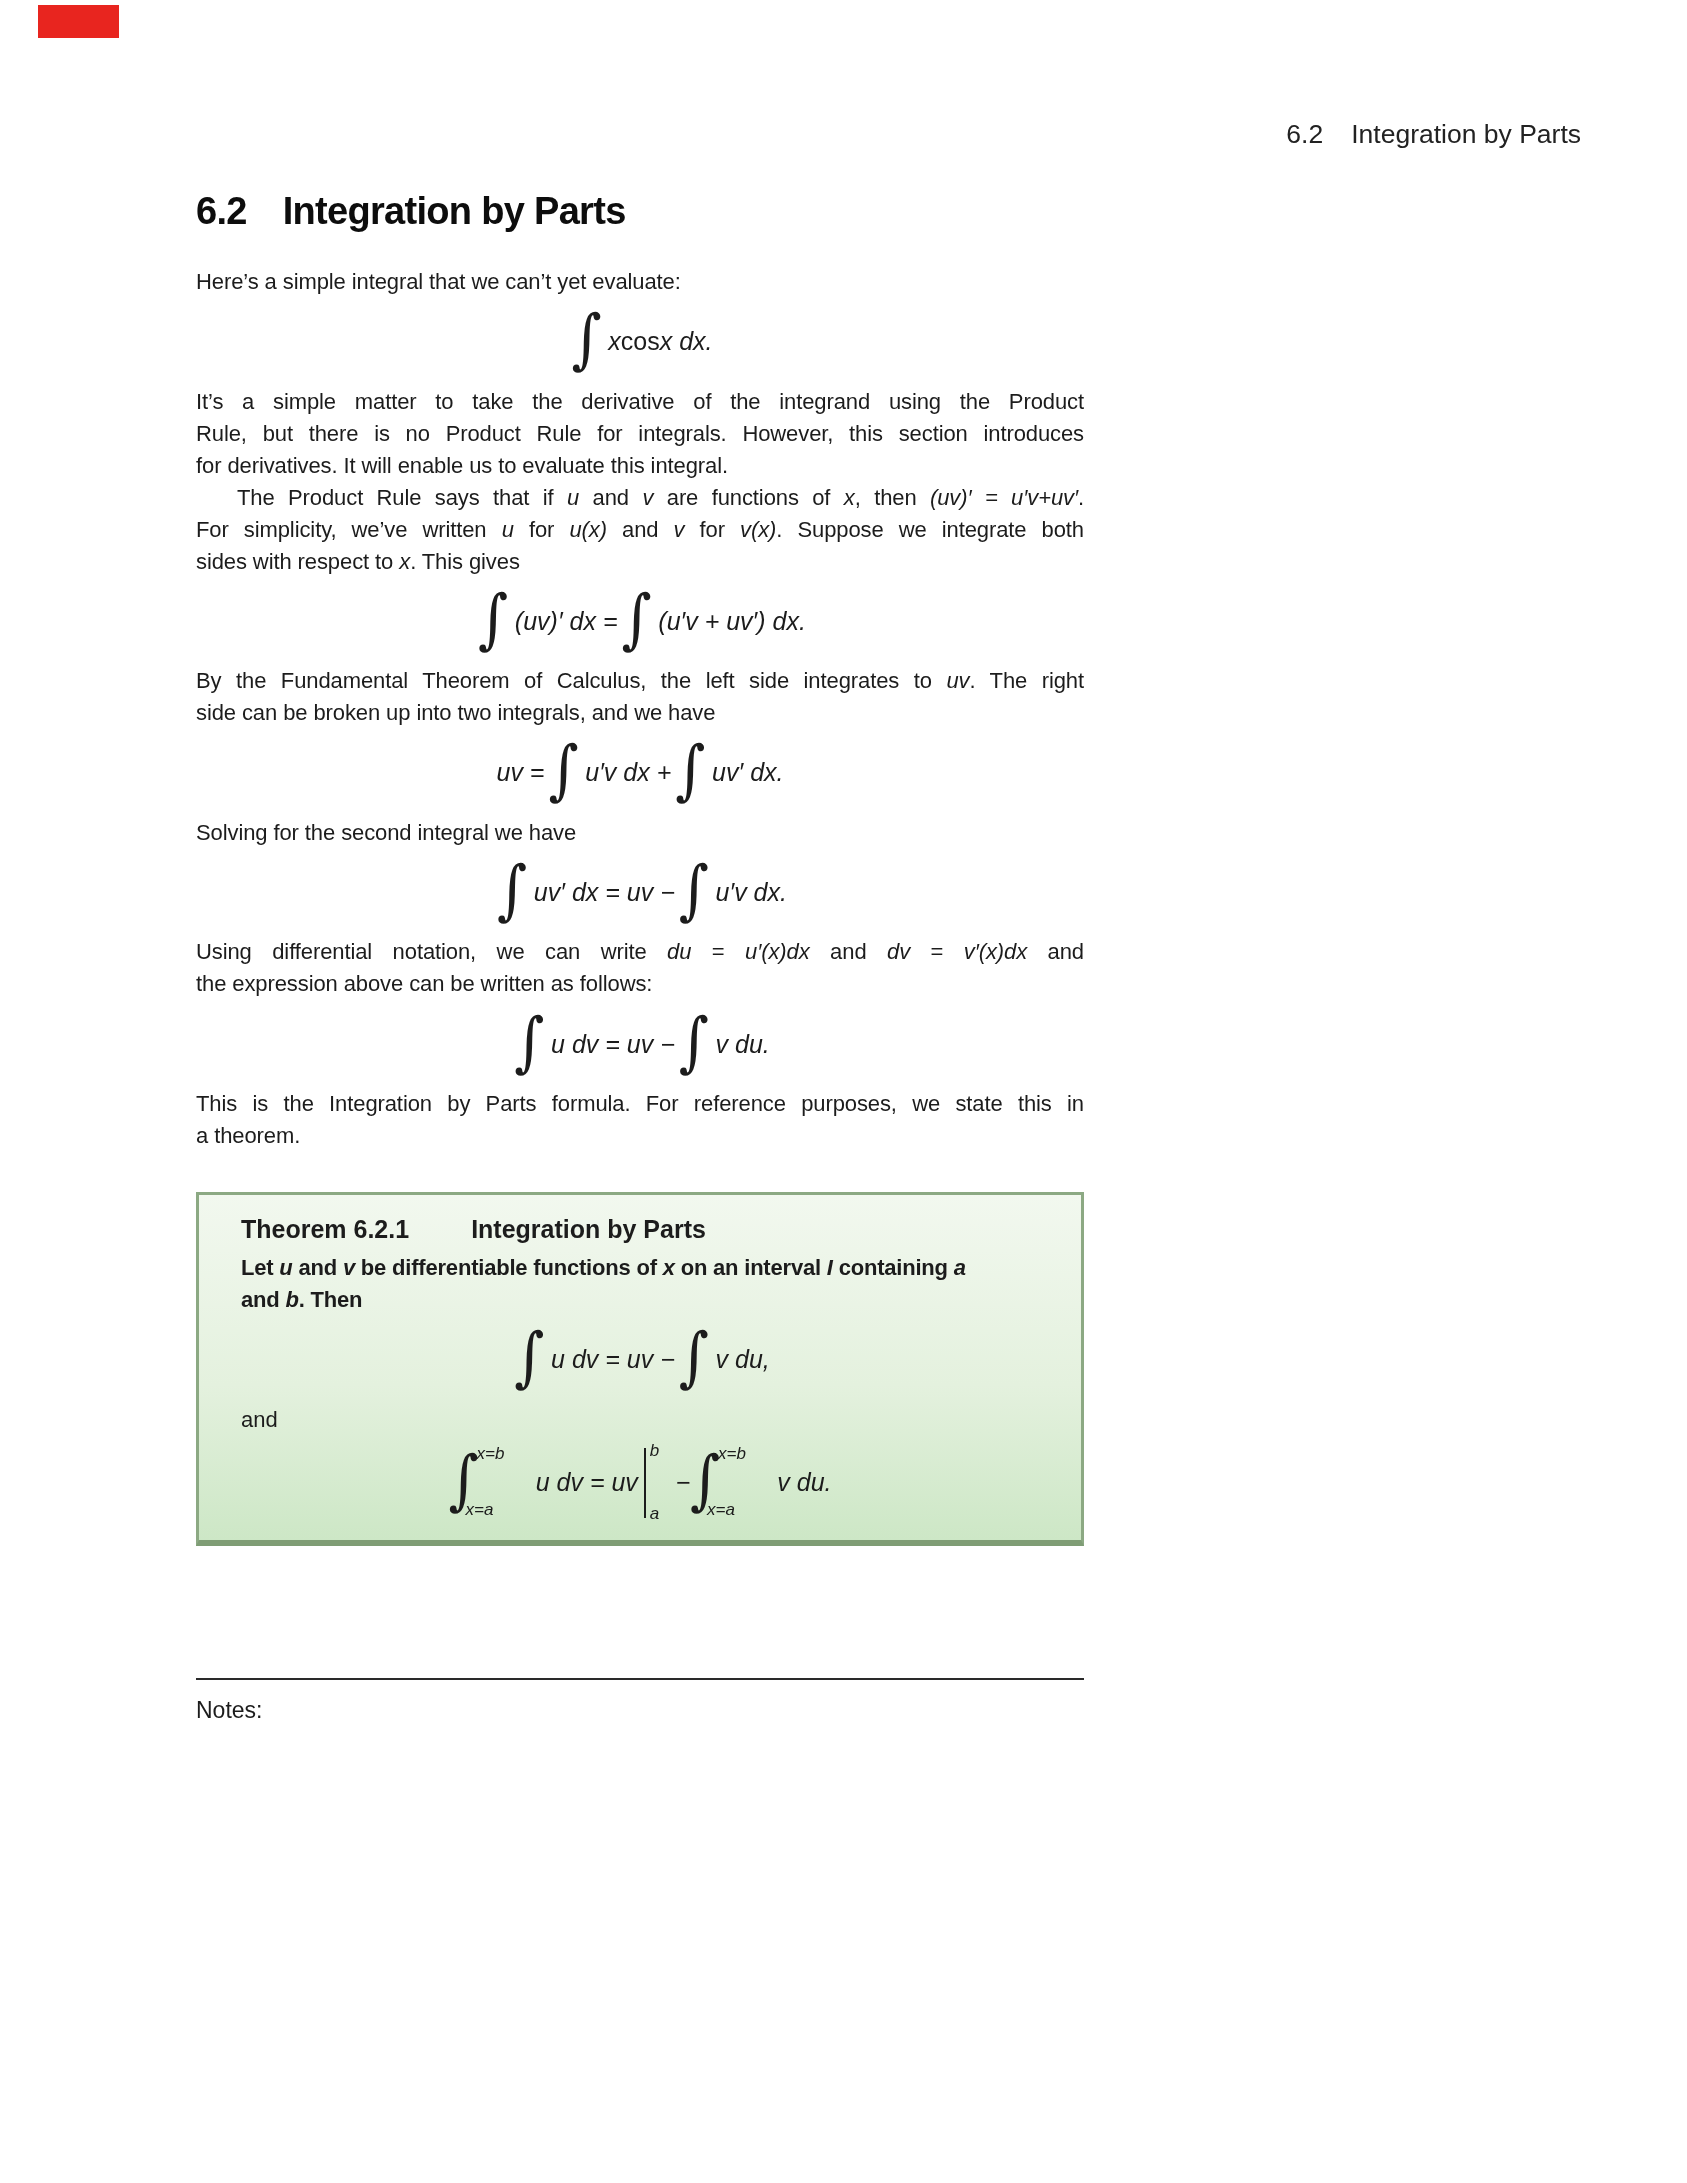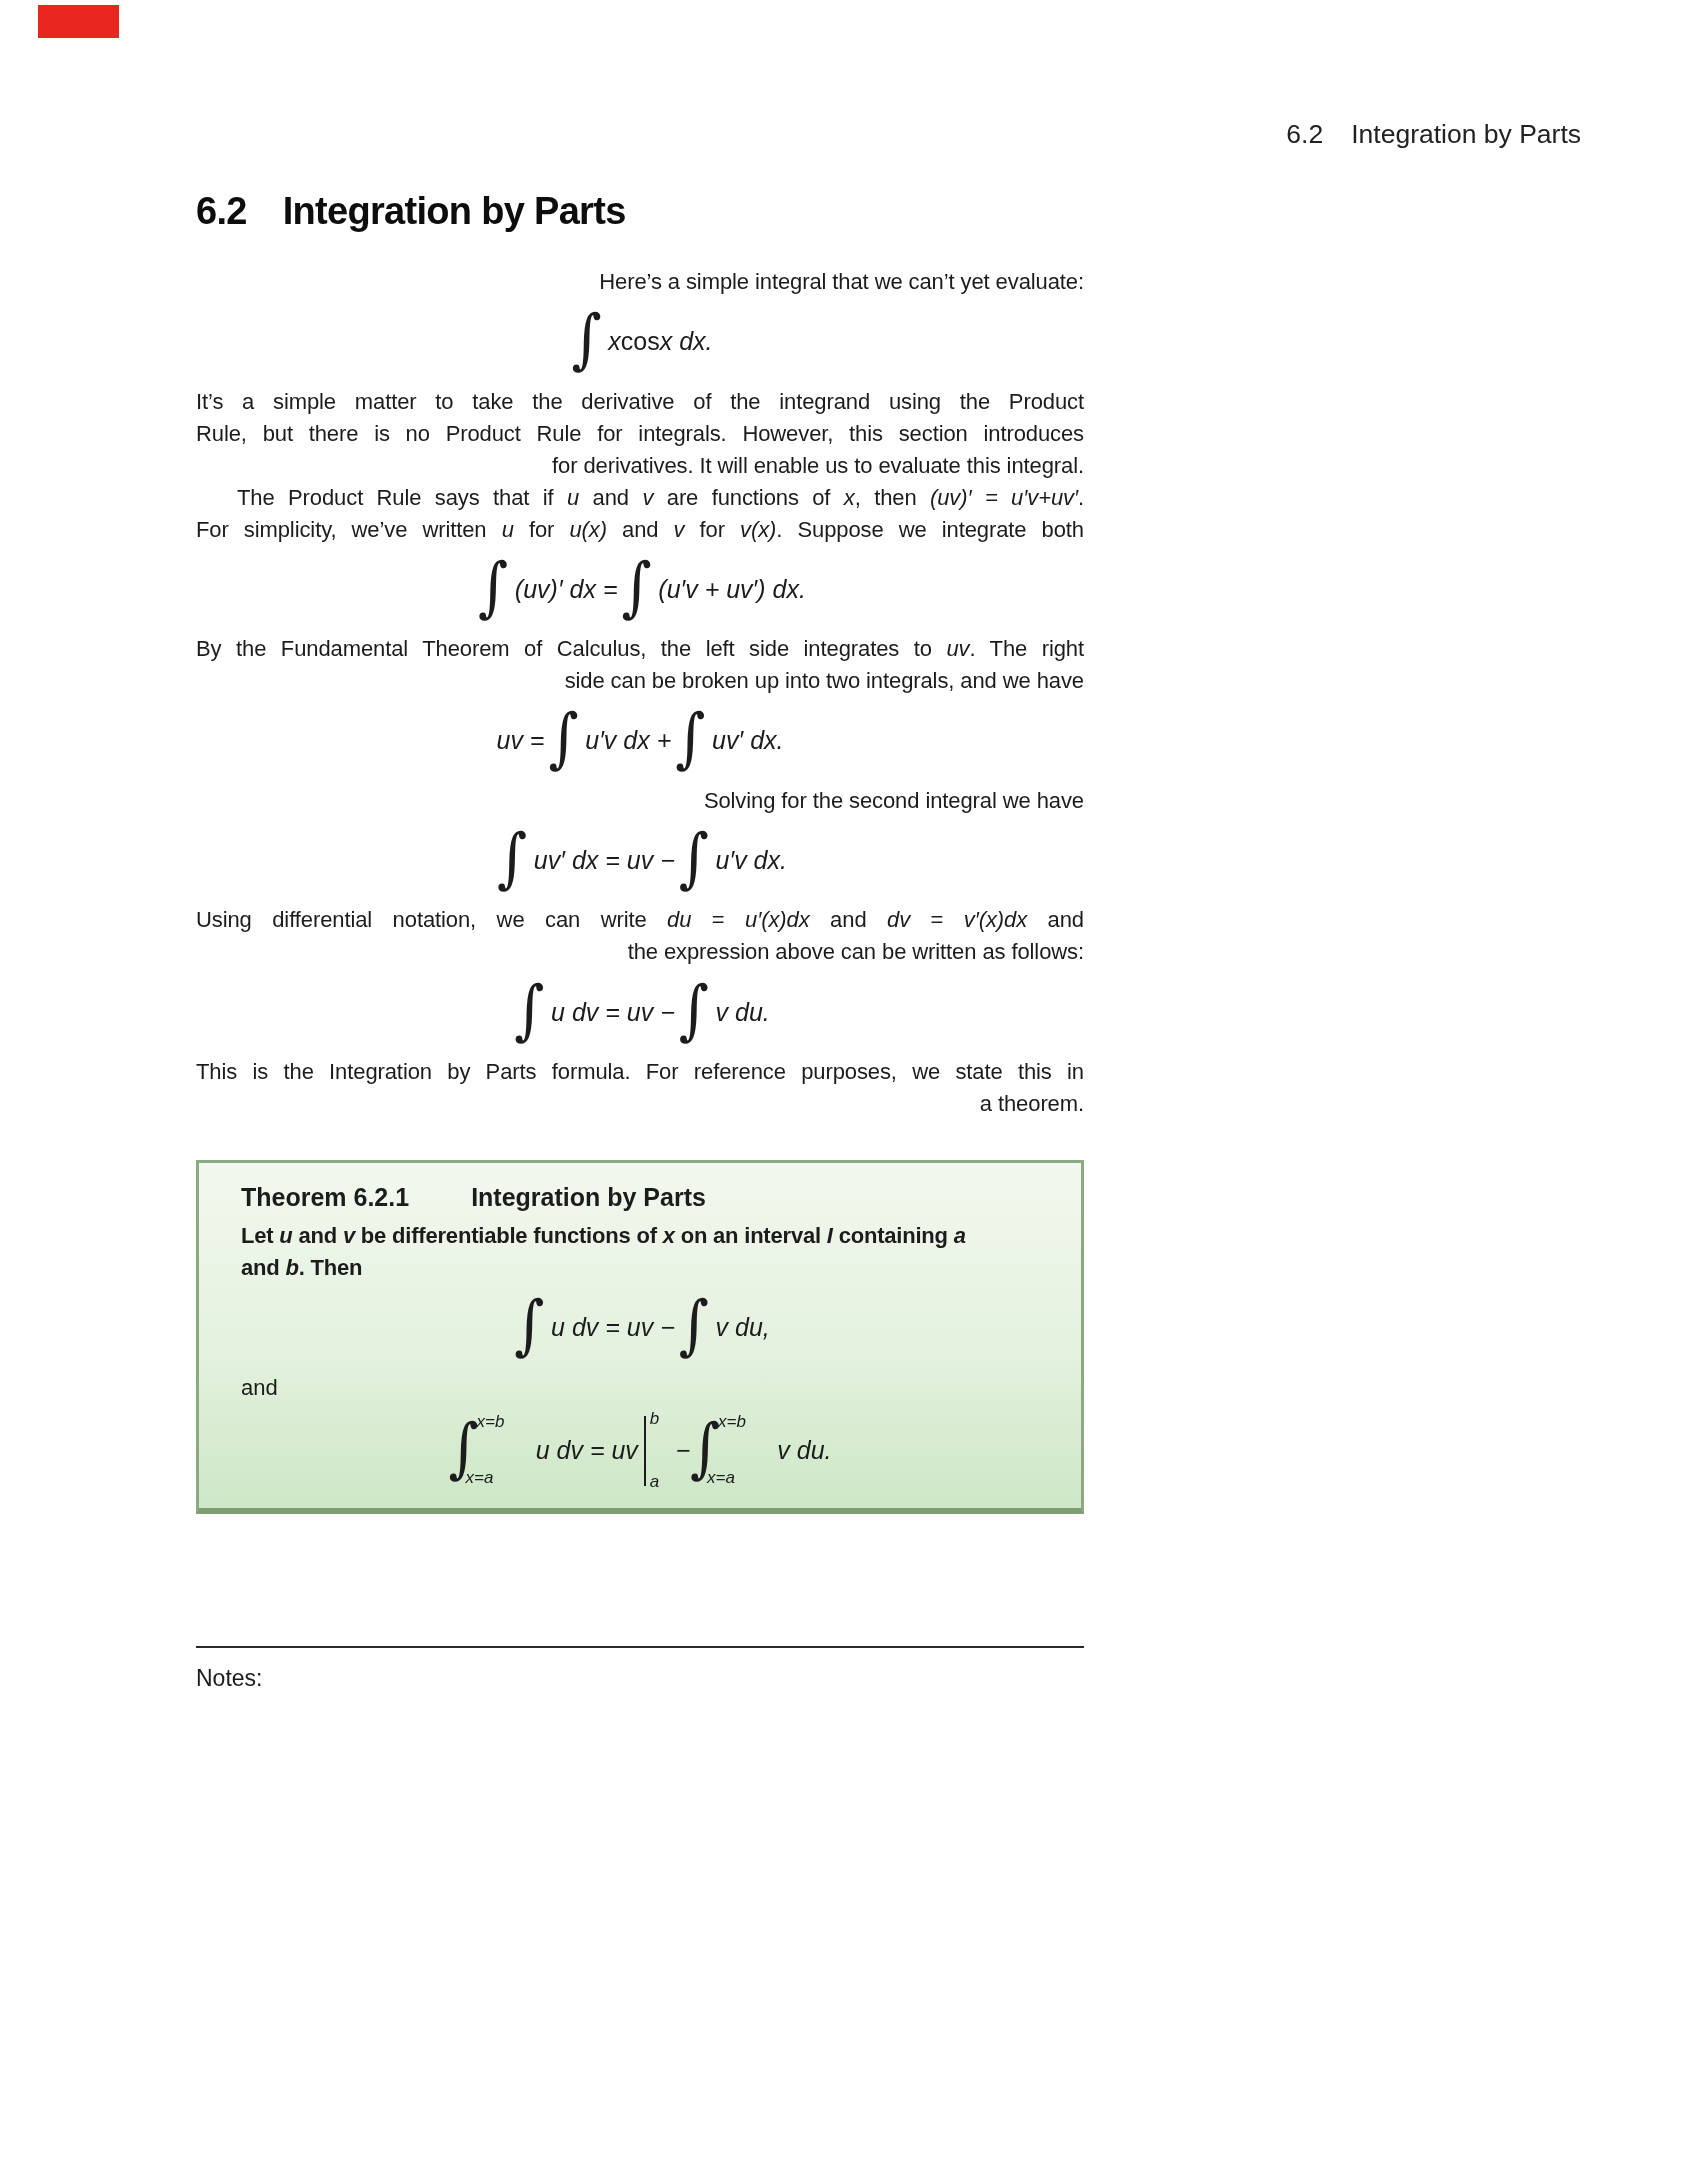--- a/index.html
+++ b/index.html
@@ -5,21 +5,21 @@
   html,body{margin:0;padding:0;background:#ffffff;}
   .page{position:relative;width:1687px;height:1787px;background:#ffffff;overflow:hidden;
         font-family:"Liberation Sans",sans-serif;color:#1c1c1c;}
   .red-marker{position:absolute;left:38px;top:5.3px;width:81px;height:33px;}
   .running-header{position:absolute;top:119px;right:106px;display:flex;gap:28px;
         font-size:26.5px;color:#222;}
   .column{position:absolute;left:196px;top:191px;width:888px;}
   .section-title{display:flex;gap:36px;font-size:38px;font-weight:bold;color:#0d0d0d;
         line-height:41px;margin-bottom:34px;letter-spacing:-0.7px;}
   .para{font-size:22px;line-height:32px;letter-spacing:-0.1px;}
-  .para .line{text-align:right;}
+  .para .line{text-align:left;}
   .para .line.stretch{text-align:justify;text-align-last:justify;}
   .para.indent .line:first-child{text-indent:41px;}
   .mi{font-style:italic;}
   .mr{font-style:normal;}
   .eq{display:flex;align-items:center;justify-content:center;height:69px;margin:9.3px 0;
       font-size:25px;letter-spacing:0;}
   .eq.eq-limits{height:86px;margin:4px 0;}
   .bigint{font-family:"DejaVu Serif",serif;font-size:58px;font-weight:normal;line-height:1;
       transform:scaleY(1.12);margin:0 6.6px 0 4px;position:relative;top:-2.6px;}
   .intwrap{position:relative;display:inline-flex;align-items:center;margin-right:57px;}
@@ -73,20 +73,21 @@
           <span class="mi">x dx.</span>
         </div>
         <div class="para">
           <div class="line stretch"><span class="mr">It’s a simple matter to take the derivative of the integrand using the Product</span></div>
           <div class="line stretch"><span class="mr">Rule, but there is no Product Rule for integrals. However, this section introduces</span></div>
           <div class="line"><span class="mr">for derivatives. It will enable us to evaluate this integral.</span></div>
         </div>
         <div class="para indent">
           <div class="line stretch"><span class="mr">The Product Rule says that if </span><span class="mi">u</span><span class="mr"> and </span><span class="mi">v</span><span class="mr"> are functions of </span><span class="mi">x</span><span class="mr">, then </span><span class="mi">(uv)′ = u′v+uv′</span><span class="mr">.</span></div>
           <div class="line stretch"><span class="mr">For simplicity, we’ve written </span><span class="mi">u</span><span class="mr"> for </span><span class="mi">u(x)</span><span class="mr"> and </span><span class="mi">v</span><span class="mr"> for </span><span class="mi">v(x)</span><span class="mr">. Suppose we integrate both</span></div>
+          <div class="line"><span class="mr">sides with respect to </span><span class="mi">x</span><span class="mr">. This gives</span></div>
         </div>
         <div class="eq">
           <span class="bigint">∫</span>
           <span class="mi">(uv)′ dx = </span>
           <span class="bigint">∫</span>
           <span class="mi">(u′v + uv′) dx.</span>
         </div>
         <div class="para">
           <div class="line stretch"><span class="mr">By the Fundamental Theorem of Calculus, the left side integrates to </span><span class="mi">uv</span><span class="mr">. The right</span></div>
           <div class="line"><span class="mr">side can be broken up into two integrals, and we have</span></div>

